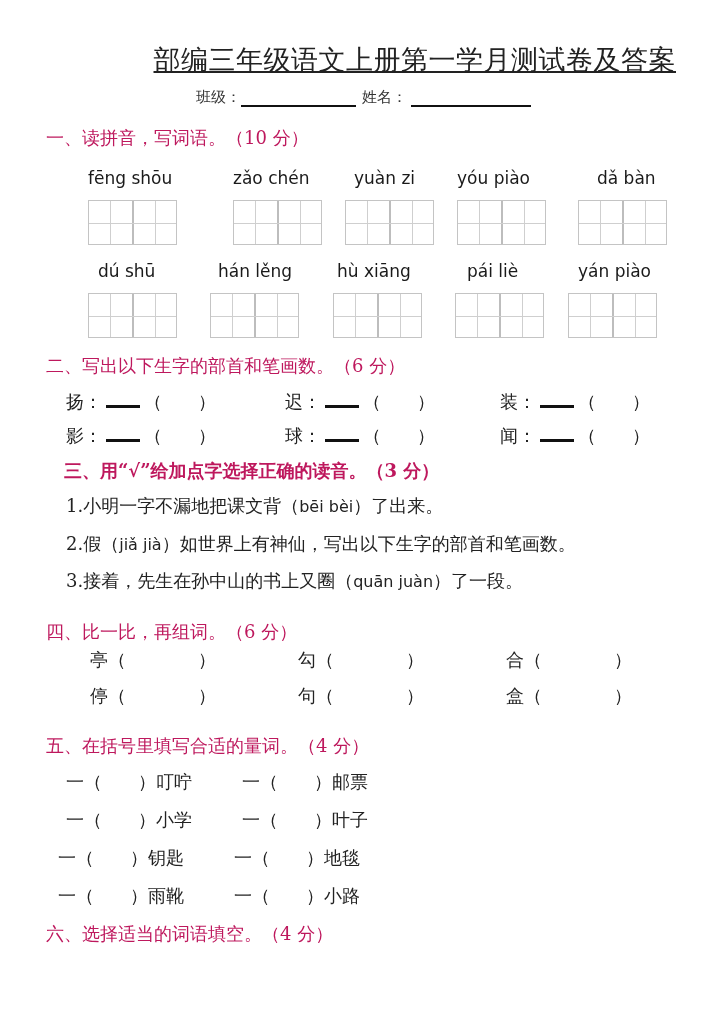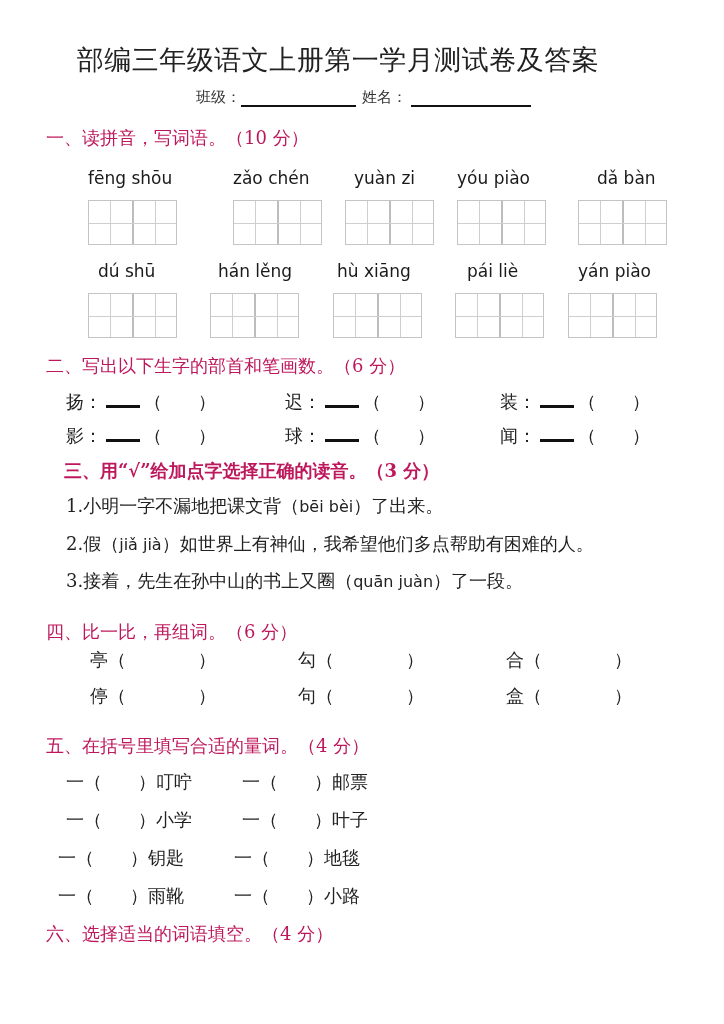--- a/index.html
+++ b/index.html
@@ -1,19 +1,19 @@
 <!DOCTYPE html>
 <html><head>
   <meta charset="utf-8">
   <style>
     html, body { margin: 0; padding: 0; background: #ffffff; }
     body { width: 724px; height: 1024px; position: relative; overflow: hidden;
       font-family: "DejaVu Serif", "Liberation Serif", serif; color: #1e1e1e; }
     .abs { position: absolute; white-space: nowrap; }
-    .title { top: 42px; left: 0; width: 676px; text-align: center; font-size: 27px; letter-spacing: 0.5px; color: #222; }
+    .title { top: 42px; left: 0; width: 676px; text-align: right; font-size: 27px; letter-spacing: 0.5px; color: #222; text-decoration: underline; }
     .info { top: 88px; font-size: 15px; color: #333; }
     .uline { display: inline-block; border-bottom: 2px solid #111; vertical-align: bottom; height: 16px; }
     .sec { font-size: 18px; color: #be185d; }
     .py { font-family: "DejaVu Sans", "Liberation Sans", sans-serif; font-size: 17px; color: #1a1a1a; }
     .grid { position: absolute; width: 89px; height: 45px; border: 1px solid #c4c4c4; box-sizing: border-box; }
     .grid .v1, .grid .v2, .grid .v3, .grid .h { position: absolute; background: #cfcfcf; }
     .grid .v1 { left: 21px; top: 0; bottom: 0; width: 1px; }
     .grid .v2 { left: 43px; top: 0; bottom: 0; width: 2px; background: #bdbdbd; }
     .grid .v3 { left: 66px; top: 0; bottom: 0; width: 1px; }
     .grid .h { top: 22px; left: 0; right: 0; height: 1px; }
@@ -130,21 +130,21 @@
 <div class="abs row" style="left:500px;top:424px;">
   <span>闻：</span><span class="blank"></span><span class="paren">（　　）</span>
 </div>
 
 <div class="abs sec" style="left:64px;top:459px;font-weight:bold;">三、用“√”给加点字选择正确的读音。（3 分）</div>
 
 <div class="abs row" style="left:66px;top:494px;">
   <span>1.</span><span>小明一字不漏地把课文背（</span><span class="lat">bēi   bèi</span><span>）了出来。</span>
 </div>
 <div class="abs row" style="left:66px;top:532px;">
-  <span>2.</span><span>假（</span><span class="lat">jiǎ jià</span><span>）如世界上有神仙，我希望他们多点帮助有困难的人。</span>
+  <span>2.</span><span>假（</span><span class="lat">jiǎ jià</span><span>）如世界上有神仙，写出以下生字的部首和笔画数。</span>
 </div>
 <div class="abs row" style="left:66px;top:569px;">
   <span>3.</span><span>接着，先生在孙中山的书上又圈（</span><span class="lat">quān   juàn</span><span>）了一段。</span>
 </div>
 
 <div class="abs sec" style="left:46px;top:620px;">四、比一比，再组词。（6 分）</div>
 
 <div class="abs row" style="left:90px;top:648px;">
   <span>亭</span><span>（　　　　）</span>
 </div>

